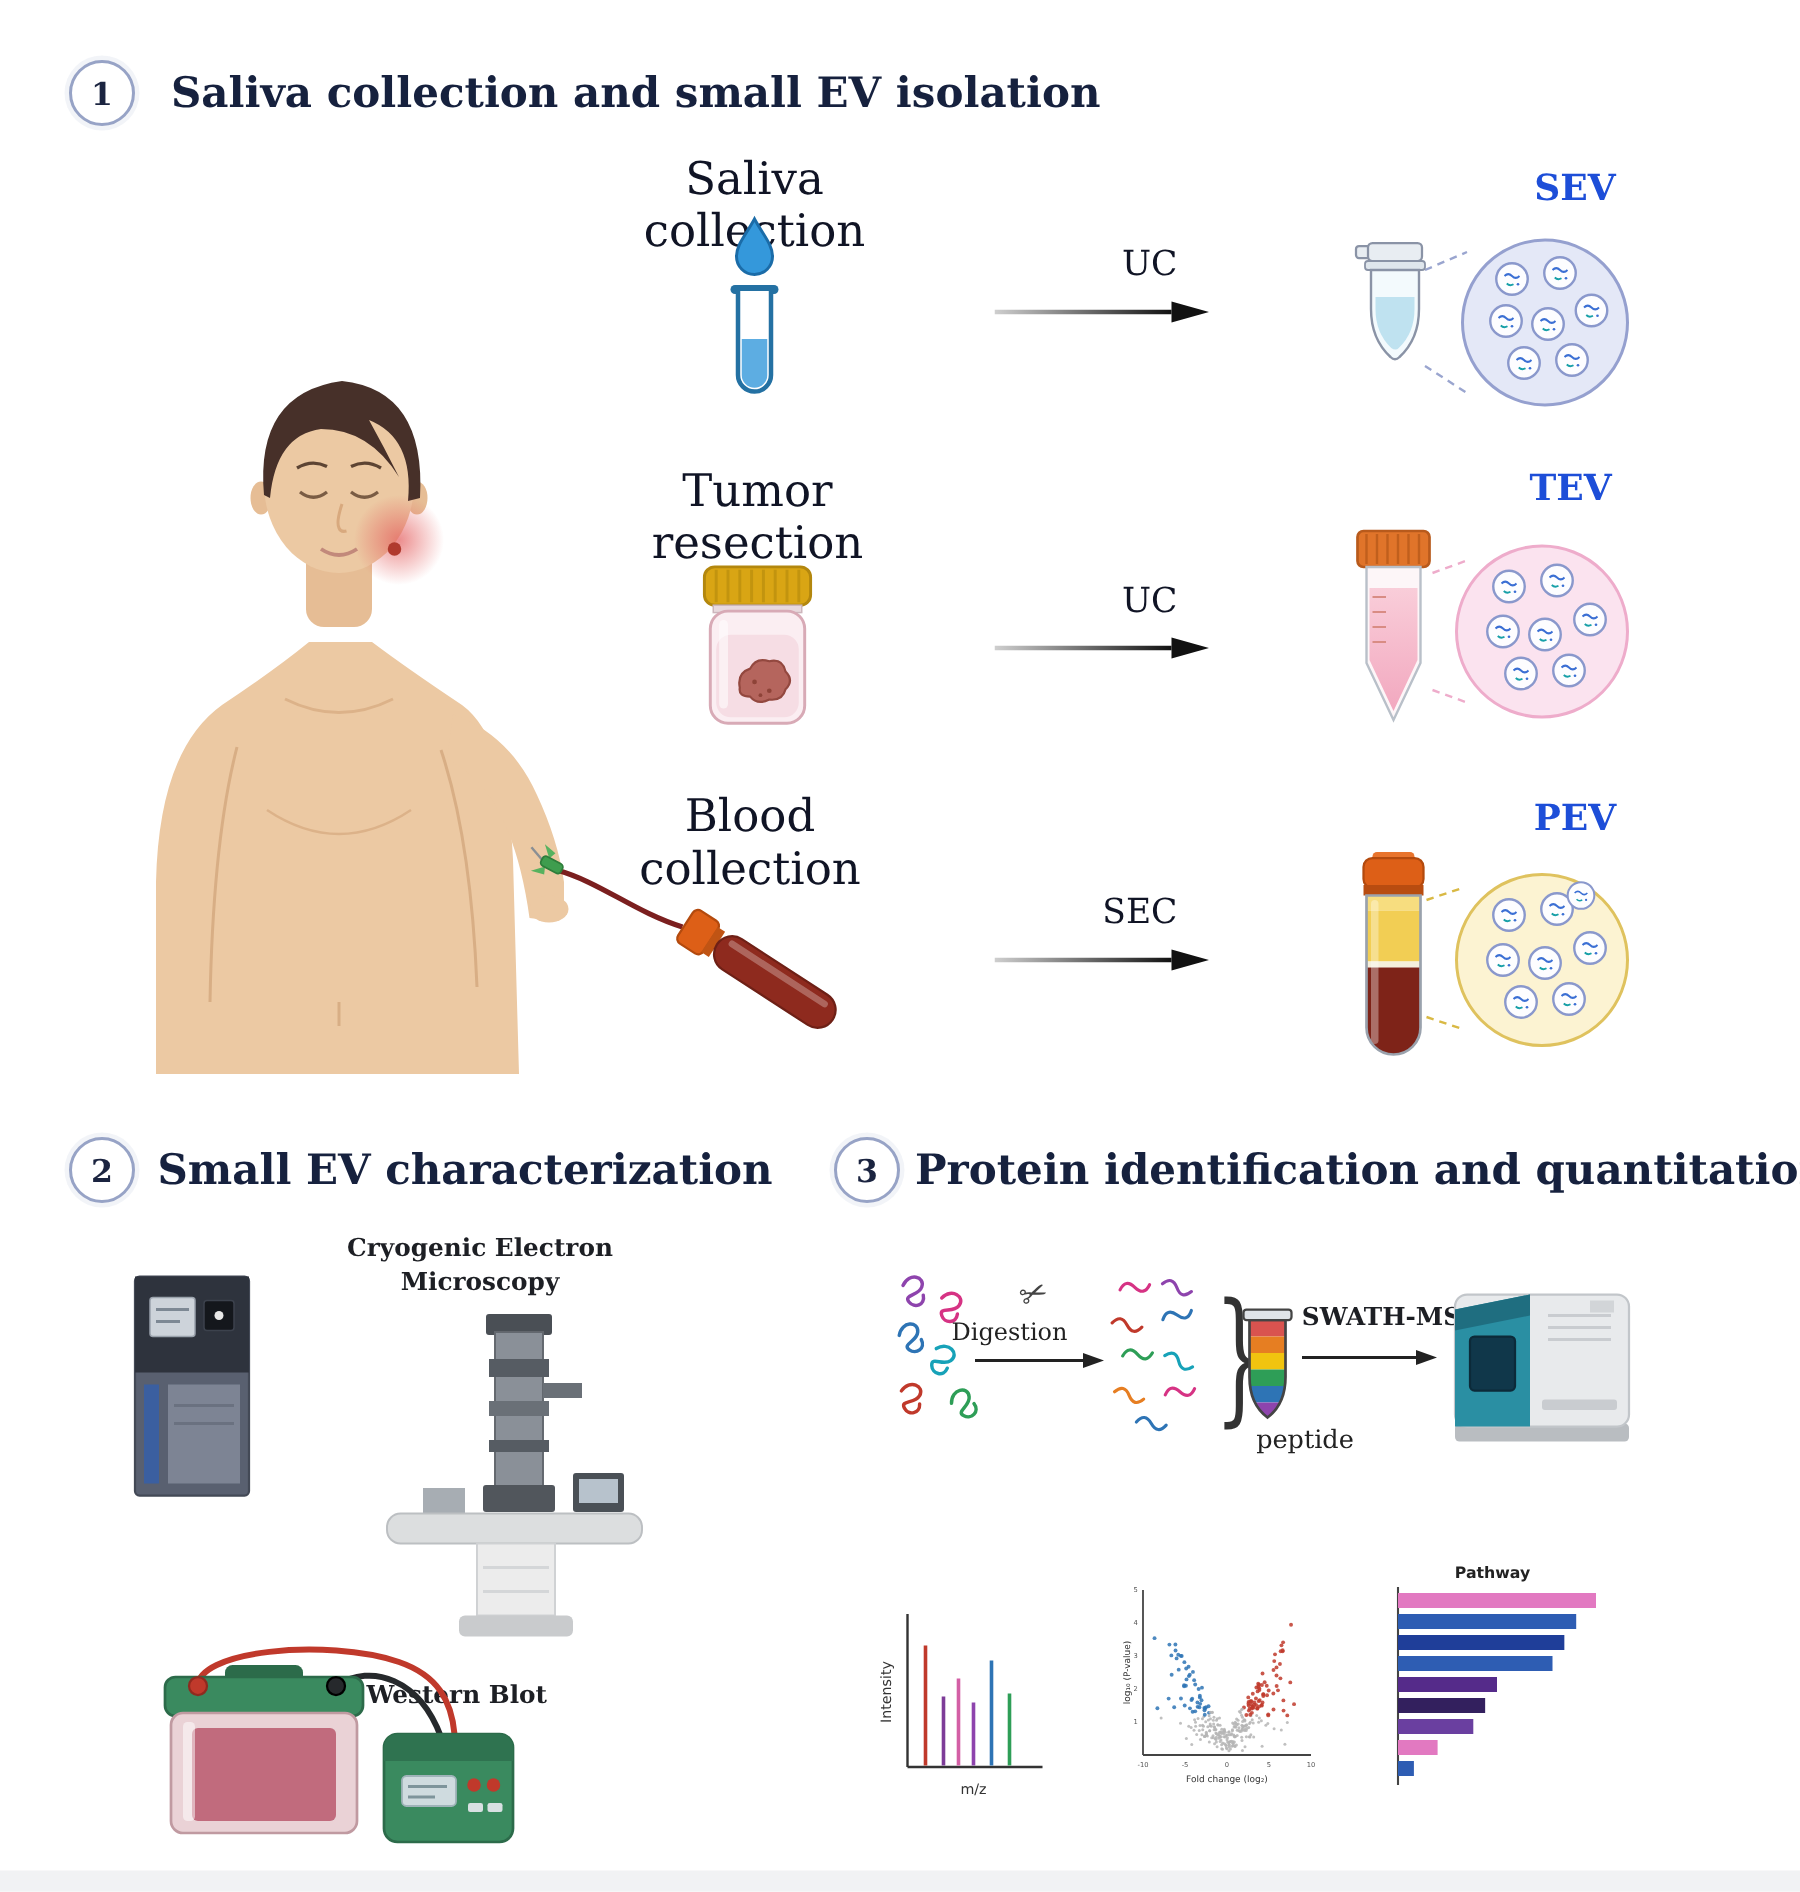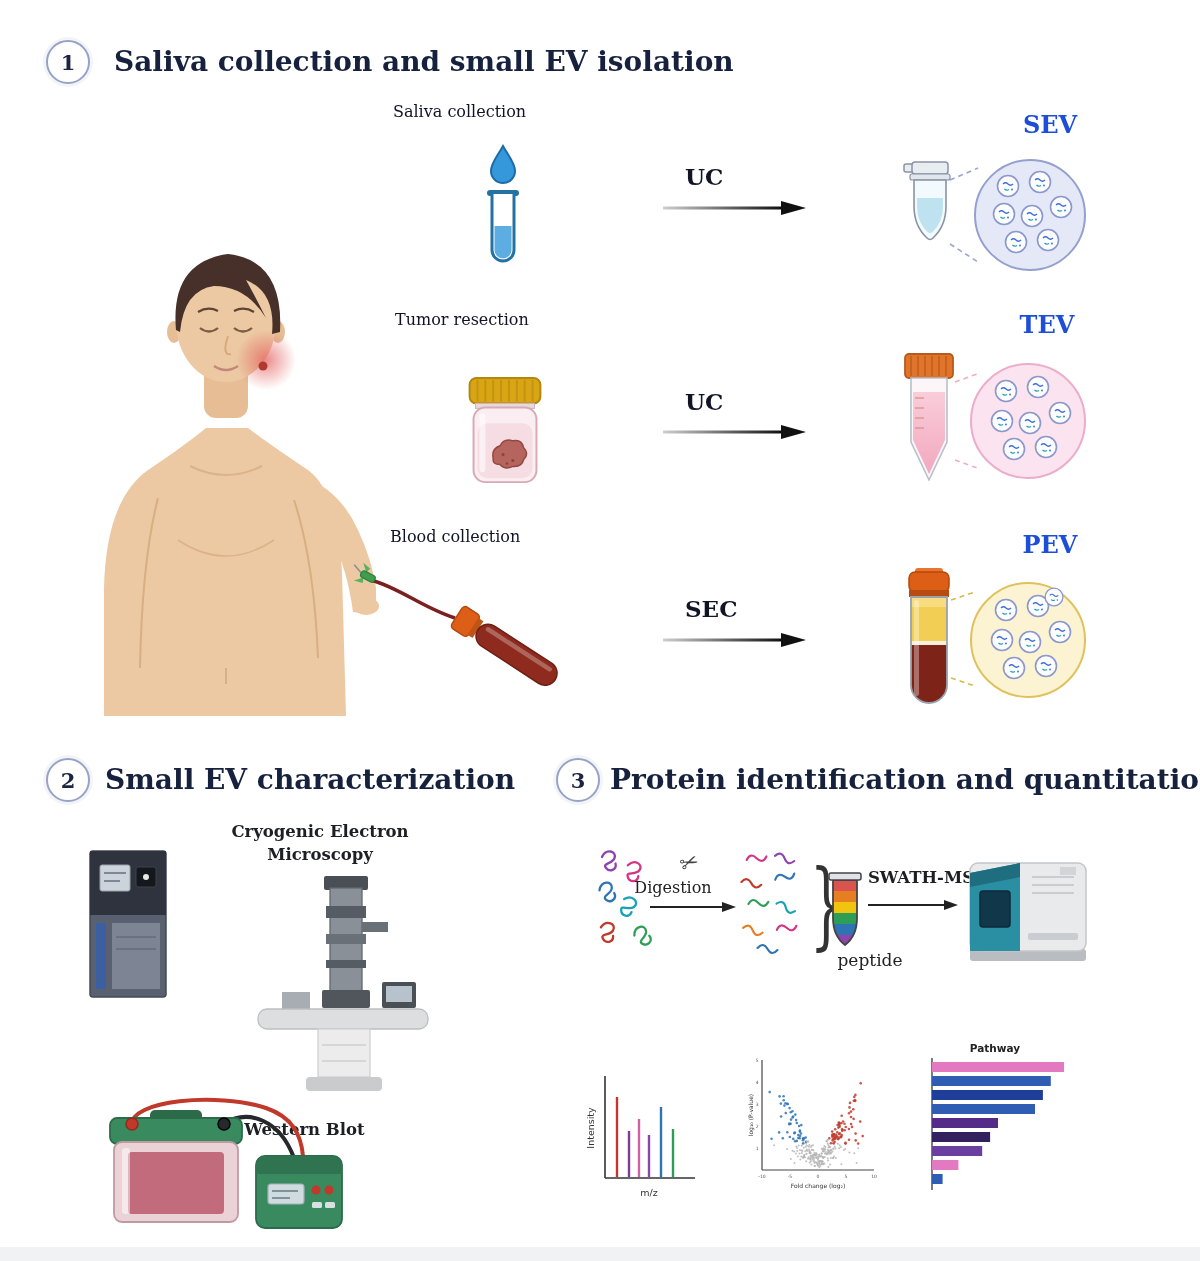--- a/index.html
+++ b/index.html
@@ -3,22 +3,22 @@
 <meta charset="utf-8">
 <style>
   html,body{margin:0;padding:0;background:#eef0f2;}
   #canvas{position:relative;width:1200px;height:1261px;background:#ffffff;overflow:hidden;
           font-family:"DejaVu Serif","Liberation Serif",serif;color:#14162a;}
   .abs{position:absolute;}
   .badge{width:40px;height:40px;border-radius:50%;background:#fff;border:2.5px solid #97a3c6;
          box-shadow:0 0 0 3px rgba(151,163,198,.12);display:flex;align-items:center;justify-content:center;
          font-weight:700;font-size:21px;color:#1b2440;}
   .sec-title{font-size:28px;font-weight:600;color:#16213e;white-space:nowrap;}
-  .lbl{font-size:16px;font-weight:500;color:#101425;text-align:left;}
-  .method{font-size:23px;font-weight:700;color:#101425;text-align:left;}
+  .lbl{font-size:30px;font-weight:500;color:#101425;text-align:center;}
+  .method{font-size:23px;font-weight:400;color:#101425;text-align:right;}
   .product{font-size:24px;font-weight:700;color:#1d4ed8;text-align:center;}
   .lbl-sm{font-size:16.5px;font-weight:700;color:#1d1f24;text-align:center;line-height:1.4;}
   .lbl-xs{font-size:16px;font-weight:500;color:#222;text-align:center;}
   .bracket{font-size:96px;font-weight:400;color:#333;transform:scaleX(.55);transform-origin:center;line-height:1;}
   .scissors{font-size:22px;color:#444;display:inline-block;transform:rotate(-22deg);}
   .page-edge{left:0;top:1247px;width:1200px;height:14px;background:#f1f2f4;}
   svg{display:block;}
 </style>
 </head>
 <body>

